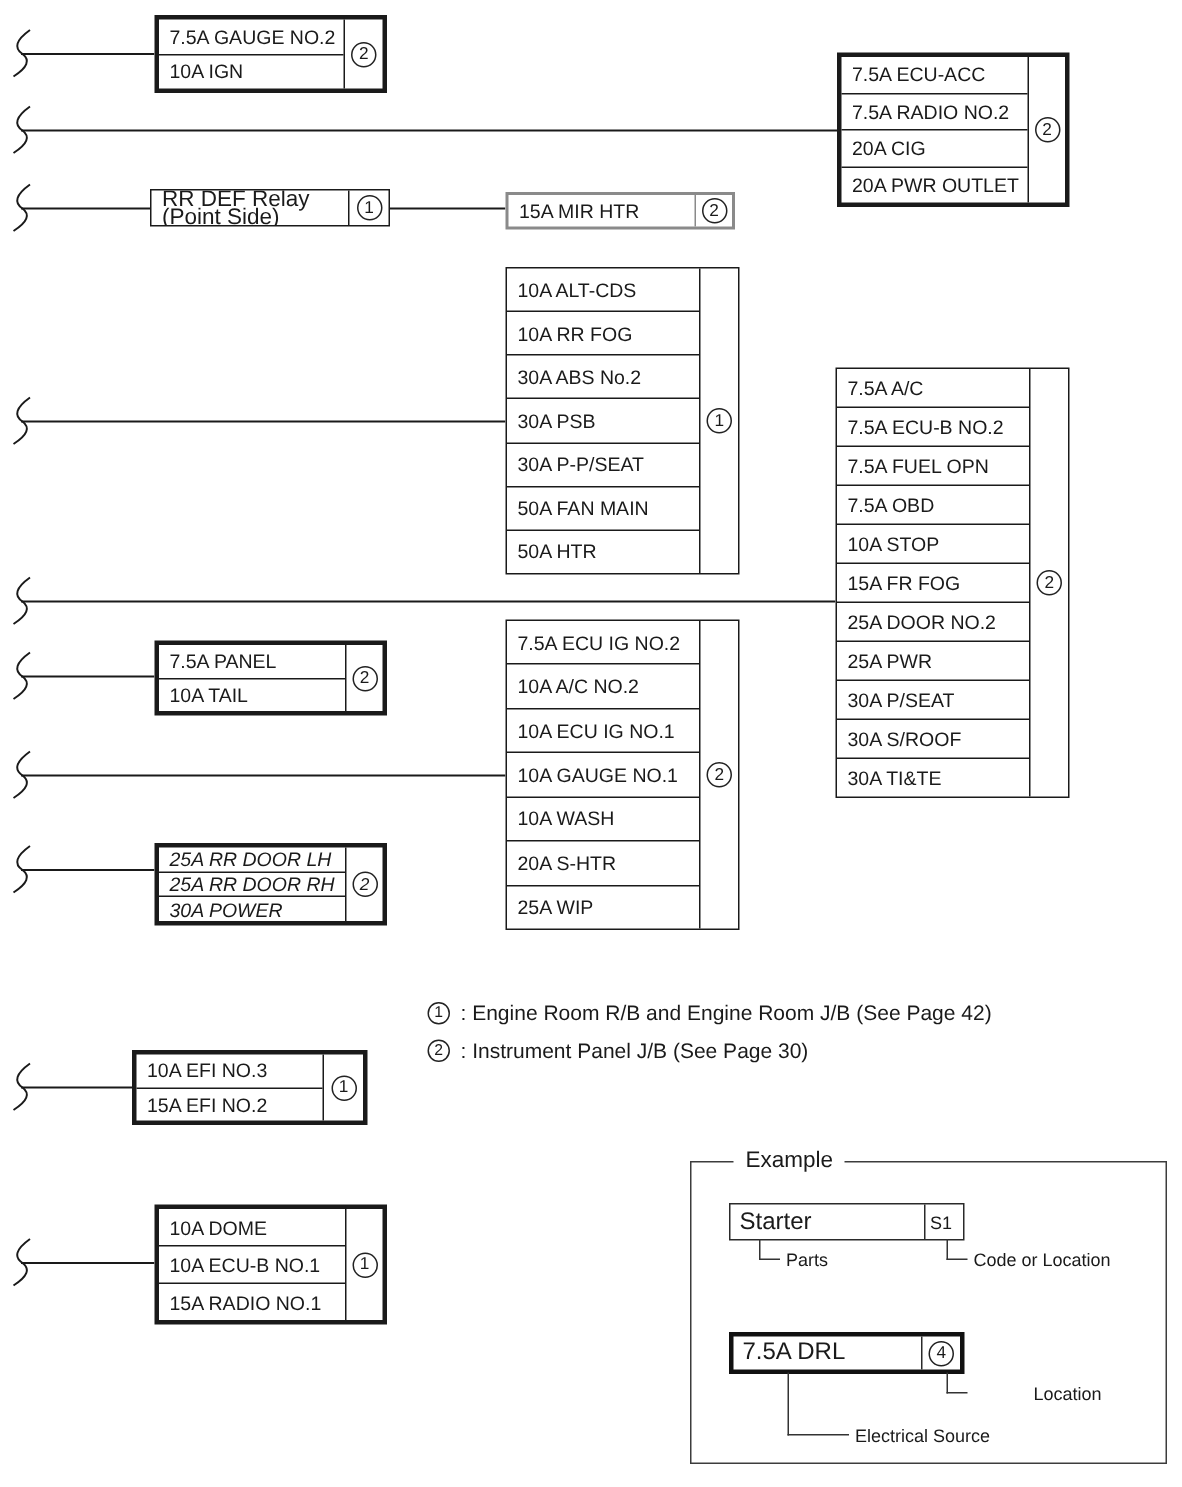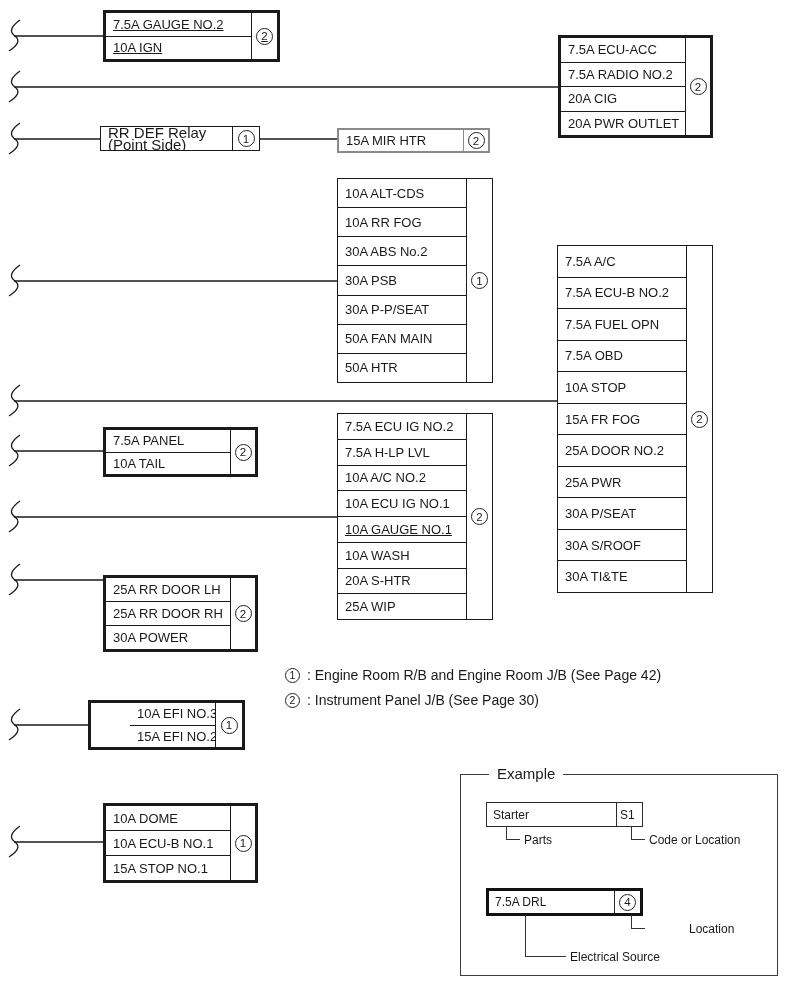--- a/index.html
+++ b/index.html
@@ -18,21 +18,21 @@
         background:#fff;flex:none;}
   .circ.small{width:15px;height:15px;font-size:10.5px;}
   #legend{position:absolute;left:285px;top:667px;display:flex;flex-direction:column;gap:9px;}
   .lg-row{display:flex;align-items:center;gap:7px;font-size:14px;white-space:nowrap;}
   #example{position:absolute;left:460px;top:774px;width:318px;height:202px;
            border:1.5px solid #3c3c3c;box-sizing:border-box;}
   #ex-title{position:absolute;left:28px;top:-10px;background:#fff;padding:0 8px;font-size:15px;}
   .exbox{position:absolute;display:flex;box-sizing:border-box;background:#fff;}
   #starter-box{left:25px;top:27px;width:157px;height:25px;border:1.3px solid #2a2a2a;}
   #drl-box{left:25px;top:113px;width:157px;height:28px;border:3px solid #111;}
-  .ex-main{flex:1;display:flex;align-items:center;padding-left:6px;font-size:12px;white-space:nowrap;}
+  .ex-main{flex:1;display:flex;align-items:center;padding-left:6px;font-size:16px;white-space:nowrap;}
   .ex-code{width:26px;border-left:1px solid #2a2a2a;display:flex;align-items:center;
            justify-content:flex-start;padding-left:3px;font-size:12px;box-sizing:border-box;}
   .ex-code.centered{justify-content:center;padding-left:0;}
   .conn{position:absolute;border-left:1.2px solid #333;border-bottom:1.2px solid #333;}
   #conn-parts{left:45px;top:51px;width:13px;height:13px;}
   #conn-code{left:170px;top:51px;width:13px;height:13px;}
   #conn-location{left:170px;top:140px;width:13px;height:13px;}
   #conn-source{left:64px;top:140px;width:40px;height:41px;}
   .ex-label{position:absolute;font-size:12px;white-space:nowrap;}
   #lbl-parts{left:63px;top:58px;}
@@ -62,21 +62,21 @@
       <path d="M 20 501 Q 6 511 15 517 Q 23 523 9 532" fill="none" stroke="#1a1a1a" stroke-width="1.3"></path>
       <line x1="14" y1="580" x2="103" y2="580" stroke="#1a1a1a" stroke-width="1.3"></line>
       <path d="M 20 564 Q 6 574 15 580 Q 23 586 9 595" fill="none" stroke="#1a1a1a" stroke-width="1.3"></path>
       <line x1="14" y1="725" x2="88" y2="725" stroke="#1a1a1a" stroke-width="1.3"></line>
       <path d="M 20 709 Q 6 719 15 725 Q 23 731 9 740" fill="none" stroke="#1a1a1a" stroke-width="1.3"></path>
       <line x1="14" y1="842" x2="103" y2="842" stroke="#1a1a1a" stroke-width="1.3"></line>
       <path d="M 20 826 Q 6 836 15 842 Q 23 848 9 857" fill="none" stroke="#1a1a1a" stroke-width="1.3"></path>
     </svg>
 
   <div id="boxes">
-      <div class="fusebox" style="left: 103px; top: 10px; width: 177px; height: 52px; border: 3px solid rgb(26, 26, 26); text-decoration: underline;">
+      <div class="fusebox" style="left: 103px; top: 10px; width: 155px; height: 52px; border: 3px solid rgb(26, 26, 26);">
         <div class="rows">
           <div class="frow" style="border-bottom-color: rgb(26, 26, 26);">
             <span>7.5A GAUGE NO.2</span>
           </div>
           <div class="frow" style="border-bottom-color: rgb(26, 26, 26);">
             <span>10A IGN</span>
           </div>
         </div>
         <div class="loccol" style="width: 26px; border-left-color: rgb(26, 26, 26);">
           <span class="circ">2</span>
@@ -143,21 +143,21 @@
             <span>50A FAN MAIN</span>
           </div>
           <div class="frow" style="border-bottom-color: rgb(26, 26, 26);">
             <span>50A HTR</span>
           </div>
         </div>
         <div class="loccol" style="width: 26px; border-left-color: rgb(26, 26, 26);">
           <span class="circ">1</span>
         </div>
       </div>
-      <div class="fusebox" style="left: 557px; top: 245px; width: 156px; height: 348px; border: 1.5px solid rgb(26, 26, 26);">
+      <div class="fusebox" style="left: 557px; top: 245px; width: 156px; height: 287px; border: 1.5px solid rgb(26, 26, 26);">
         <div class="rows">
           <div class="frow" style="border-bottom-color: rgb(26, 26, 26);">
             <span>7.5A A/C</span>
           </div>
           <div class="frow" style="border-bottom-color: rgb(26, 26, 26);">
             <span>7.5A ECU-B NO.2</span>
           </div>
           <div class="frow" style="border-bottom-color: rgb(26, 26, 26);">
             <span>7.5A FUEL OPN</span>
           </div>
@@ -202,62 +202,59 @@
         <div class="loccol" style="width: 25px; border-left-color: rgb(26, 26, 26);">
           <span class="circ">2</span>
         </div>
       </div>
       <div class="fusebox" style="left: 337px; top: 413px; width: 156px; height: 207px; border: 1.5px solid rgb(26, 26, 26);">
         <div class="rows">
           <div class="frow" style="border-bottom-color: rgb(26, 26, 26);">
             <span>7.5A ECU IG NO.2</span>
           </div>
           <div class="frow" style="border-bottom-color: rgb(26, 26, 26);">
-            <span>7.5A H-LP LVL</span>
-          </div>
-          <div class="frow" style="border-bottom-color: rgb(26, 26, 26);">
             <span>10A A/C NO.2</span>
           </div>
           <div class="frow" style="border-bottom-color: rgb(26, 26, 26);">
             <span>10A ECU IG NO.1</span>
           </div>
-          <div class="frow" style="border-bottom-color: rgb(26, 26, 26); text-decoration: underline;">
+          <div class="frow" style="border-bottom-color: rgb(26, 26, 26);">
             <span>10A GAUGE NO.1</span>
           </div>
           <div class="frow" style="border-bottom-color: rgb(26, 26, 26);">
             <span>10A WASH</span>
           </div>
           <div class="frow" style="border-bottom-color: rgb(26, 26, 26);">
             <span>20A S-HTR</span>
           </div>
           <div class="frow" style="border-bottom-color: rgb(26, 26, 26);">
             <span>25A WIP</span>
           </div>
         </div>
         <div class="loccol" style="width: 26px; border-left-color: rgb(26, 26, 26);">
           <span class="circ">2</span>
         </div>
       </div>
-      <div class="fusebox" style="left: 103px; top: 575px; width: 155px; height: 77px; border: 3px solid rgb(26, 26, 26);">
+      <div class="fusebox" style="left: 103px; top: 562px; width: 155px; height: 55px; border: 3px solid rgb(26, 26, 26); font-style: italic;">
         <div class="rows">
           <div class="frow" style="border-bottom-color: rgb(26, 26, 26);">
             <span>25A RR DOOR LH</span>
           </div>
           <div class="frow" style="border-bottom-color: rgb(26, 26, 26);">
             <span>25A RR DOOR RH</span>
           </div>
           <div class="frow" style="border-bottom-color: rgb(26, 26, 26);">
             <span>30A POWER</span>
           </div>
         </div>
         <div class="loccol" style="width: 25px; border-left-color: rgb(26, 26, 26);">
           <span class="circ">2</span>
         </div>
       </div>
-      <div class="fusebox" style="left: 88px; top: 700px; width: 157px; height: 50px; border: 3px solid rgb(26, 26, 26); padding-left: 39px;">
+      <div class="fusebox" style="left: 88px; top: 700px; width: 157px; height: 50px; border: 3px solid rgb(26, 26, 26);">
         <div class="rows">
           <div class="frow" style="border-bottom-color: rgb(26, 26, 26);">
             <span>10A EFI NO.3</span>
           </div>
           <div class="frow" style="border-bottom-color: rgb(26, 26, 26);">
             <span>15A EFI NO.2</span>
           </div>
         </div>
         <div class="loccol" style="width: 27px; border-left-color: rgb(26, 26, 26);">
           <span class="circ">1</span>
@@ -265,21 +262,21 @@
       </div>
       <div class="fusebox" style="left: 103px; top: 803px; width: 155px; height: 80px; border: 3px solid rgb(26, 26, 26);">
         <div class="rows">
           <div class="frow" style="border-bottom-color: rgb(26, 26, 26);">
             <span>10A DOME</span>
           </div>
           <div class="frow" style="border-bottom-color: rgb(26, 26, 26);">
             <span>10A ECU-B NO.1</span>
           </div>
           <div class="frow" style="border-bottom-color: rgb(26, 26, 26);">
-            <span>15A STOP NO.1</span>
+            <span>15A RADIO NO.1</span>
           </div>
         </div>
         <div class="loccol" style="width: 25px; border-left-color: rgb(26, 26, 26);">
           <span class="circ">1</span>
         </div>
       </div>
     </div>
 
   <div id="legend">
     <div class="lg-row">

